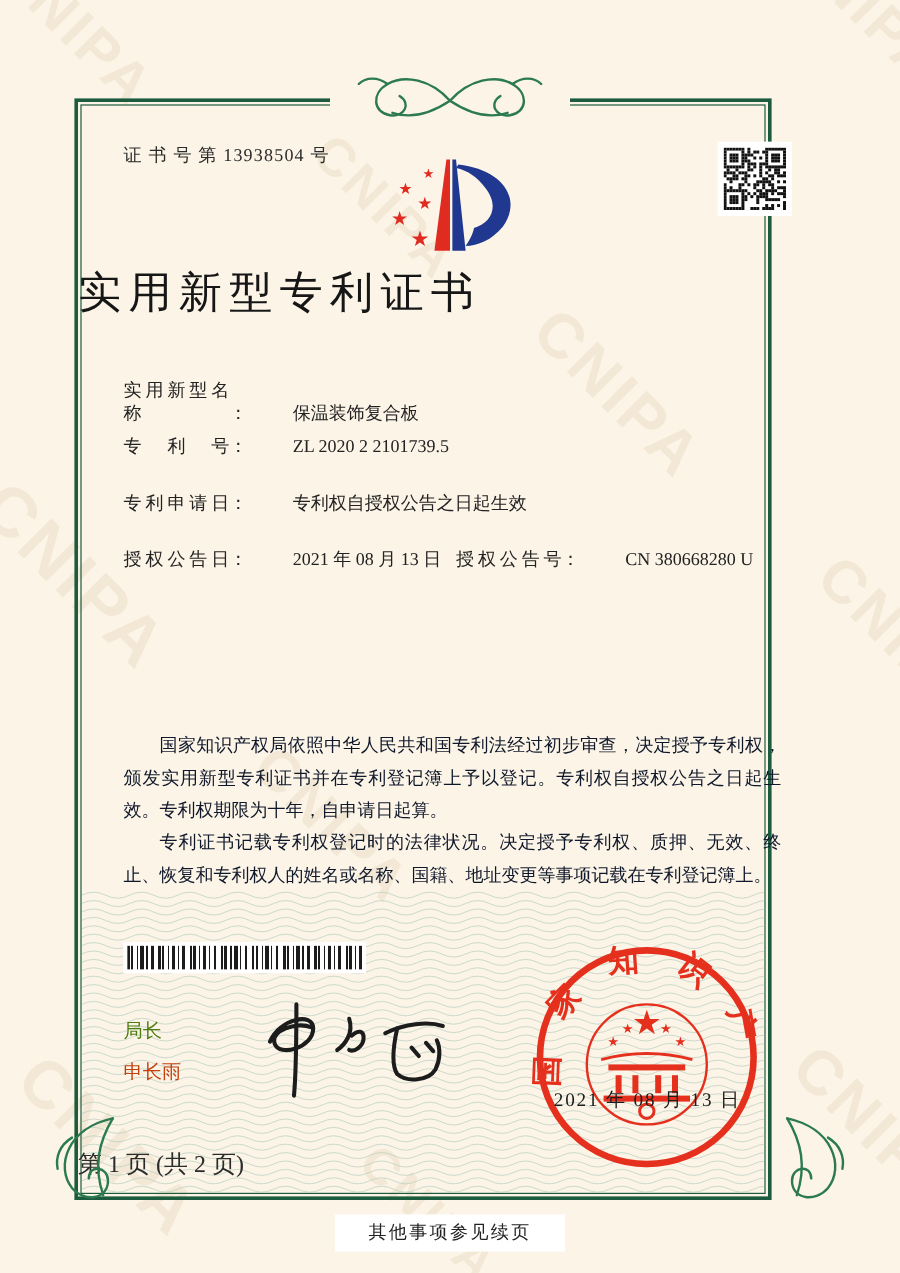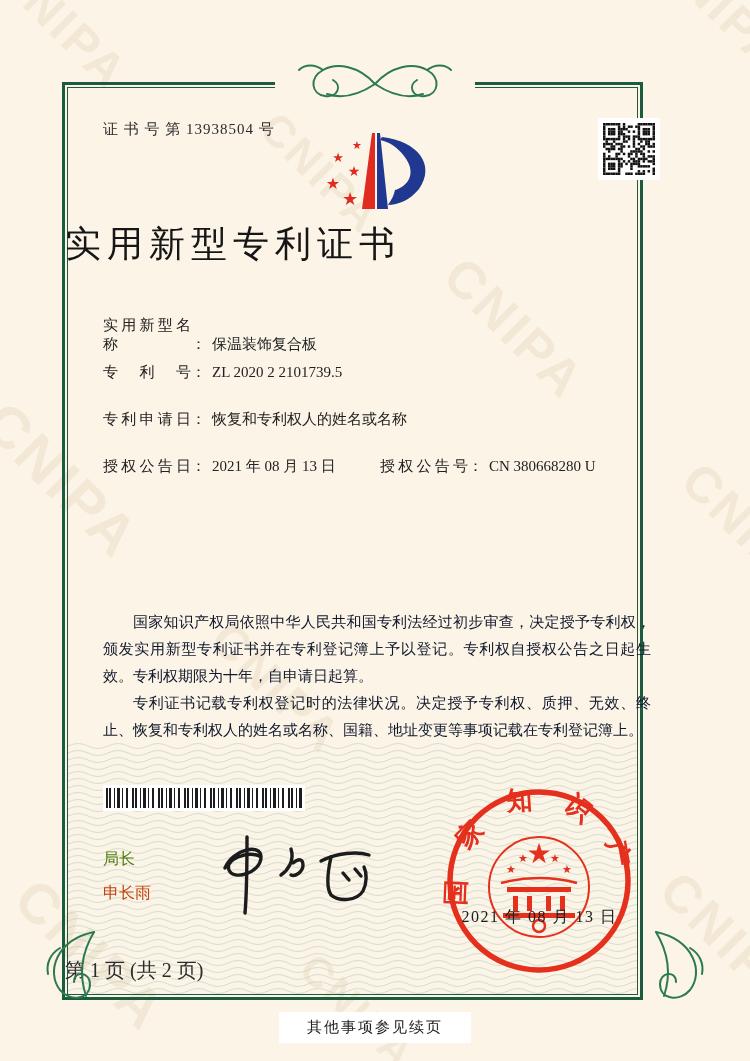--- a/index.html
+++ b/index.html
@@ -12,21 +12,21 @@
   .band{position:absolute;left:0;right:0;bottom:0;height:253px;overflow:hidden;}
   .content{position:absolute;inset:0;}
   .certno{position:absolute;left:38px;top:35px;font-size:15px;color:#2b2b2b;letter-spacing:1px;}
   .qrbox{position:absolute;left:533px;top:33px;width:62px;height:62px;background:#ffffff;display:flex;align-items:center;justify-content:center;}
   .logo{position:absolute;left:235px;top:46px;width:150px;height:82px;}
   .title{position:absolute;left:0;right:0;top:135px;text-align:left;font-size:36px;letter-spacing:6px;color:#161616;font-weight:500;}
   .fields{position:absolute;left:38px;top:231px;width:560px;font-size:15px;color:#222;}
   .frow{position:relative;height:47px;}
   .flabel{display:inline-block;width:88px;text-align:justify;text-align-last:justify;}
   .fcolon{display:inline-block;margin-right:6px;}
-  .fval{white-space:pre-wrap;}
+  .fval{white-space:pre-wrap;margin-left:32px;}
   .field2{position:absolute;left:277px;top:0;}
   .paras{position:absolute;left:38px;top:524px;width:548px;font-size:15px;line-height:27px;color:#0f172a;text-align:justify;}
   .paras p{margin:0;text-indent:2em;}
   .barcode{position:absolute;left:38px;top:700px;width:196px;height:20px;background:#fff;border:3px solid #fff;
     background-image:repeating-linear-gradient(90deg,#1c1c1c 0 2px,#fff 2px 3px,#1c1c1c 3px 5px,#fff 5px 8px,#1c1c1c 8px 9px,#fff 9px 11px,#1c1c1c 11px 14px,#fff 14px 16px,#1c1c1c 16px 17px,#fff 17px 20px,#1c1c1c 20px 22px,#fff 22px 26px);}
   .sig-title{position:absolute;left:38px;top:764px;font-size:16px;color:#4d7c0f;font-family:"Liberation Sans","DejaVu Sans",sans-serif;}
   .sig-name{position:absolute;left:38px;top:798px;font-size:16px;color:#c2410c;font-family:"Liberation Sans","DejaVu Sans",sans-serif;}
   .sig-hand{position:absolute;left:130px;top:738px;}
   .seal{position:absolute;left:378px;top:700px;width:192px;height:192px;}
   .seal-date{position:absolute;left:372px;top:822px;width:205px;text-align:center;font-size:16px;letter-spacing:1.5px;color:#1d1d1d;}
@@ -353,21 +353,21 @@
       <div class="title">实用新型专利证书</div>
 
       <div class="fields">
         <div class="frow">
           <span class="flabel">实用新型名称</span><span class="fcolon">：</span><span class="fval">保温装饰复合板</span>
         </div>
         <div class="frow">
           <span class="flabel">专利号</span><span class="fcolon">：</span><span class="fval">ZL 2020 2 2101739.5</span>
         </div>
         <div class="frow">
-          <span class="flabel">专利申请日</span><span class="fcolon">：</span><span class="fval">恢复和专利权人的姓名或名称</span>
+          <span class="flabel">专利申请日</span><span class="fcolon">：</span><span class="fval">专利权自授权公告之日起生效</span>
         </div>
         <div class="frow">
           <span class="flabel">授权公告日</span><span class="fcolon">：</span><span class="fval">2021 年 08 月 13 日</span>
           <span class="field2"><span class="flabel">授权公告号</span><span class="fcolon">：</span><span class="fval">CN 380668280 U</span></span>
         </div>
       </div>
 
       <div class="paras">
         <p>国家知识产权局依照中华人民共和国专利法经过初步审查，决定授予专利权，颁发实用新型专利证书并在专利登记簿上予以登记。专利权自授权公告之日起生效。专利权期限为十年，自申请日起算。</p>
         <p>专利证书记载专利权登记时的法律状况。决定授予专利权、质押、无效、终止、恢复和专利权人的姓名或名称、国籍、地址变更等事项记载在专利登记簿上。</p>

